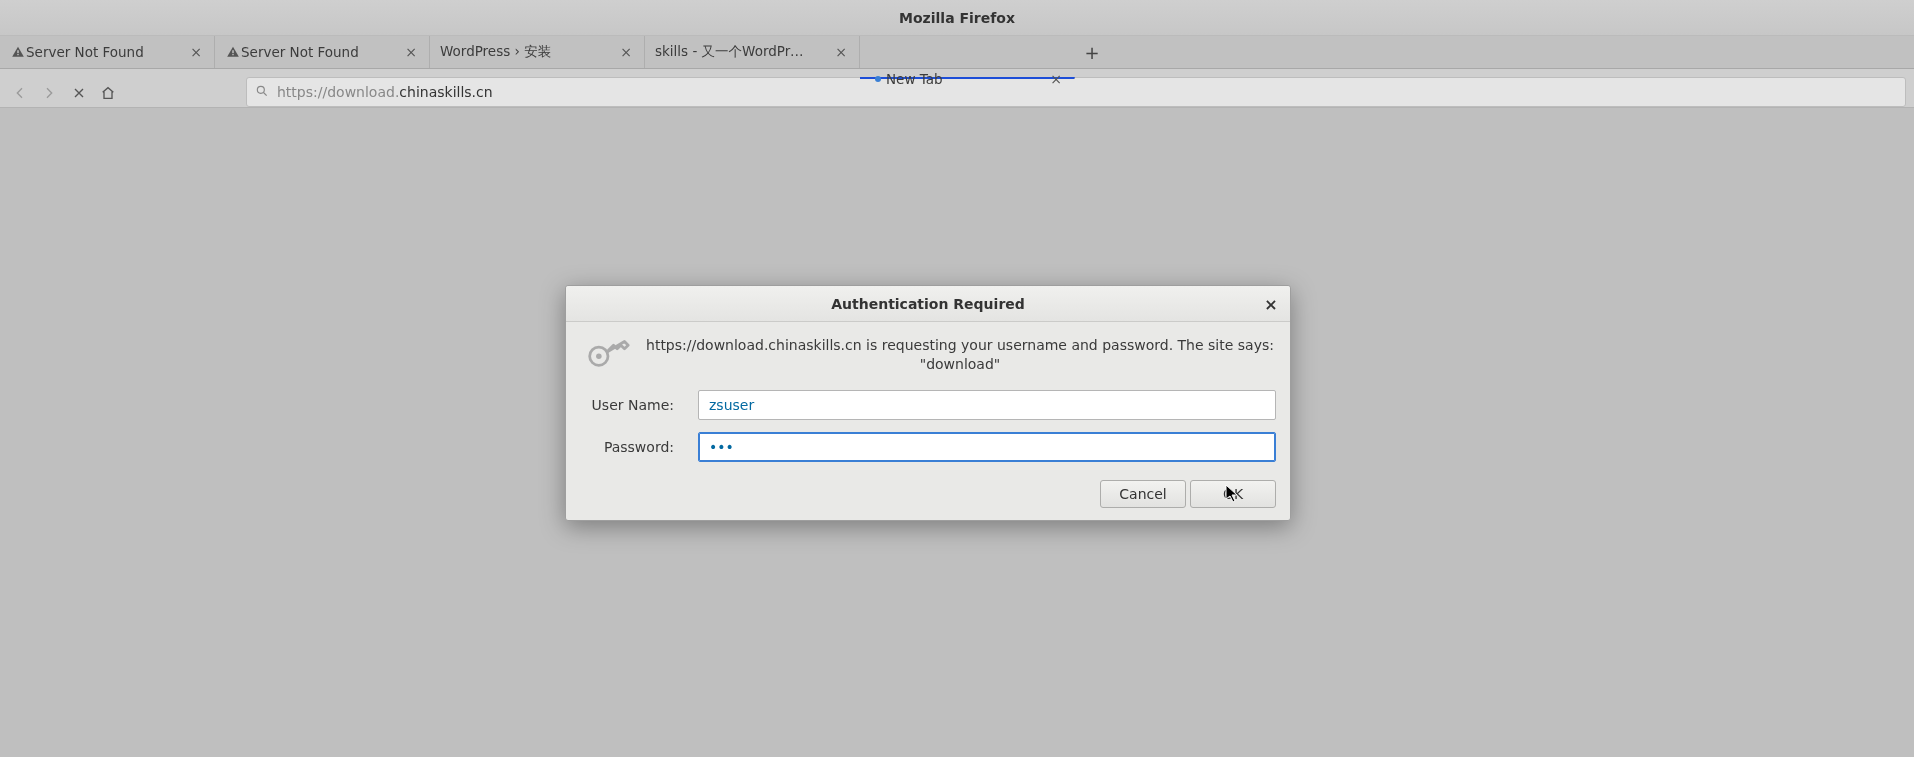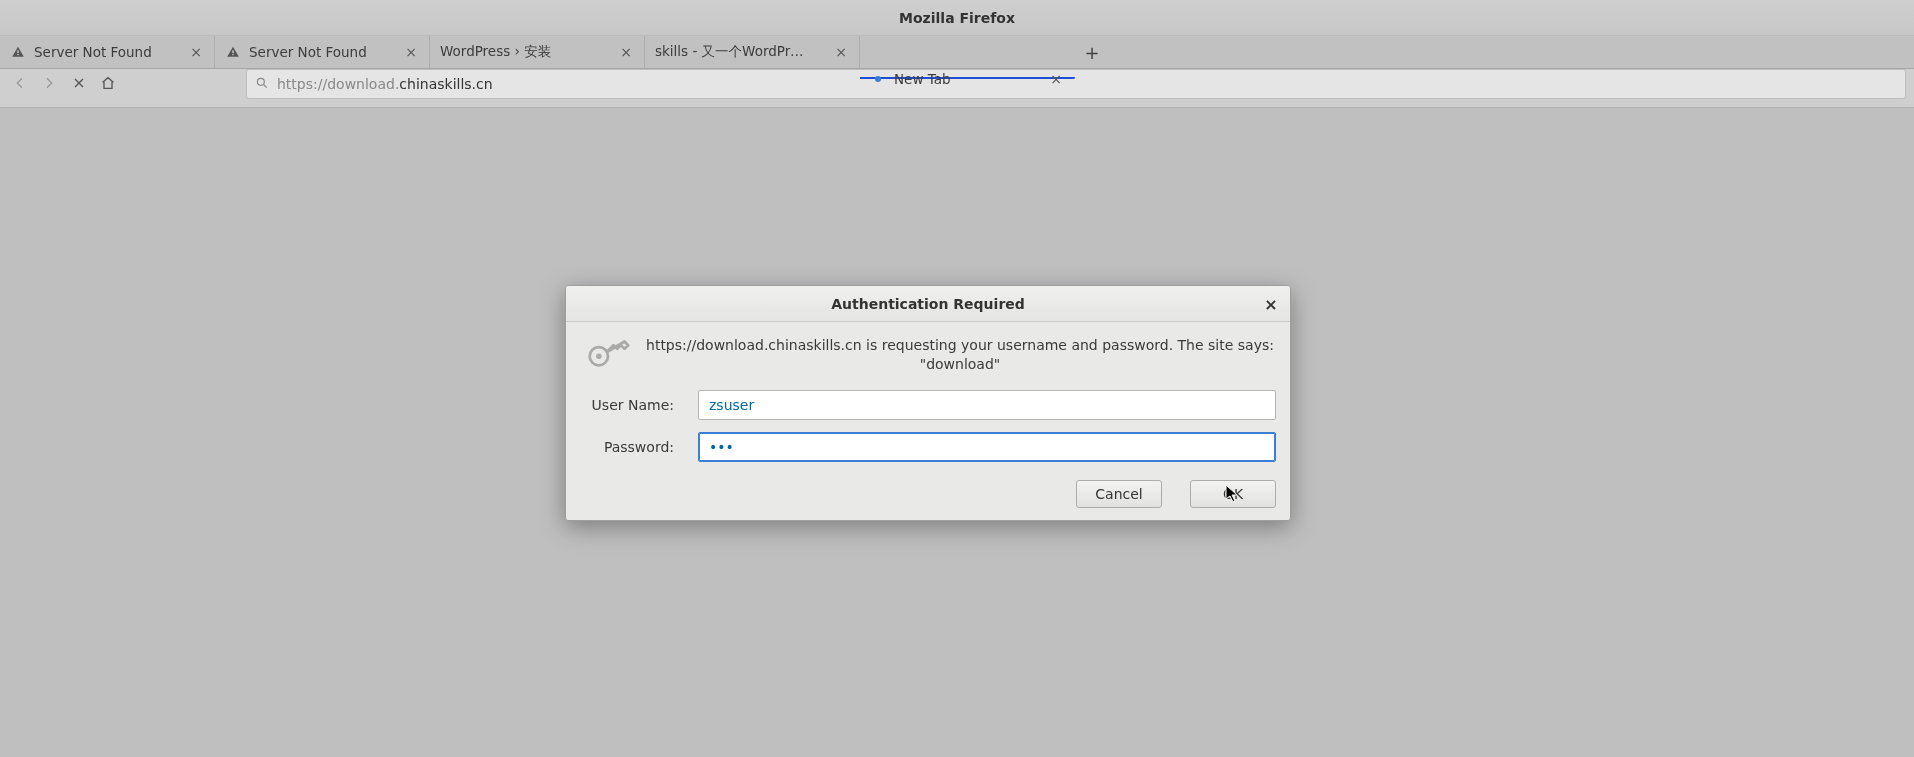--- a/index.html
+++ b/index.html
@@ -2,29 +2,29 @@
 <html><head>
 <meta charset="utf-8">
 <style>
   * { box-sizing: border-box; margin: 0; padding: 0; font-family: "DejaVu Sans", "Liberation Sans", Arial, sans-serif; }
   body { width: 1914px; height: 757px; background: #bfbfbf; overflow: hidden; position: relative; }
 
   .title-bar { height: 36px; background: linear-gradient(#cfcfcf,#c7c7c7); display:flex; align-items:center; justify-content:center; font-size:14px; color:#333; border-bottom:1px solid #bbb; }
   .title-bar span { font-weight:600; }
 
   .tab-strip { height: 33px; background:#c1c1c1; display:flex; align-items:stretch; border-bottom:1px solid #a8a8a8; }
-  .tab { display:flex; align-items:center; gap:8px; padding:0 10px; width:215px; border-right:1px solid #aeaeae; color:#3c3c3c; font-size:13.5px; position:relative; }
+  .tab { display:flex; align-items:center; padding:0 10px; width:215px; border-right:1px solid #aeaeae; color:#3c3c3c; font-size:13.5px; position:relative; }
   .tab.active { background:#d4d4d4; border-top:2px solid #1d4ed8;margin-top:41px; }
   .tab .tab-close { margin-left:auto; width:16px; height:16px; display:flex; align-items:center; justify-content:center; color:#555; font-size:14px; border-radius:2px; }
   .tab .favicon { width:16px; height:16px; display:flex; align-items:center; justify-content:center; }
   .tab .favicon svg { width:14px; height:14px; }
   .tab .loading-dot { width:6px; height:6px; background:#3a7fd5; border-radius:50%; }
   .new-tab-btn { width:34px; display:flex; align-items:center; justify-content:center; color:#444; font-size:18px; }
 
-  .nav-bar { height:39px; background:#cfcfcf; display:flex; align-items:flex-start; padding:0 8px; gap:6px; border-bottom:1px solid #b3b3b3; }
+  .nav-bar { height:39px; background:#cfcfcf; display:flex; align-items:flex-end; padding:0 8px; gap:6px; border-bottom:1px solid #b3b3b3; }
   .nav-btn { width:28px; height:28px; display:flex; align-items:center; justify-content:center; border-radius:4px; color:#555; }
   .nav-btn.disabled { color:#9a9a9a; }
   .nav-btn svg { width:16px; height:16px; stroke:currentColor; fill:none; stroke-width:2; }
 
   .url-bar { flex:0 0 auto; margin-left:120px; width:1660px; height:30px; background:#e5e5e5; border:1px solid #bdbdbd; border-radius:3px; display:flex; align-items:center; padding:0 8px; gap:8px; }
   .url-bar .search-ico { color:#777; }
   .url-bar .url-text { font-size:14px; color:#555; white-space:nowrap; }
   .url-bar .url-text .domain-seg1 { color:#888; }
   .url-bar .url-text .domain-seg2 { color:#333; }
 
@@ -35,21 +35,21 @@
   .dialog-title { height:36px; display:flex; align-items:center; justify-content:center; font-size:14px; font-weight:600; color:#333; position:relative; background:linear-gradient(#f0f0ee,#e4e4e2); border-bottom:1px solid #cbcbc9; border-radius:3px 3px 0 0;}
   .dialog-close { position:absolute; right:10px; top:9px; width:18px; height:18px; display:flex; align-items:center; justify-content:center; color:#333; font-size:16px; }
   .dialog-body { padding:14px 14px 12px 14px; }
   .dialog-msg-row { display:flex; gap:14px; align-items:flex-start; margin-bottom:16px;text-align:center; }
   .key-icon { width:44px; height:36px; flex:0 0 auto; margin-left:6px; }
   .dialog-msg { font-size:14px; color:#3a3a3a; line-height:1.35; }
   .field-row { display:flex; align-items:center; margin-bottom:12px; }
   .field-label { width:94px; text-align:right; font-size:14px; color:#3a3a3a; margin-right:24px; }
   .field-input { flex:1; height:30px; border:1px solid #b5b5b5; background:#fff; border-radius:2px; padding:0 10px; font-size:14px; color:#0369a1; }
   .field-input.focused { border:1px solid #3a7fd5; box-shadow:0 0 0 1px #3a7fd5 inset; }
-  .btn-row { display:flex; justify-content:flex-end; gap:28px; margin-top:18px;align-items:center; }
+  .btn-row { display:flex; justify-content:flex-end; gap:4px; margin-top:18px;align-items:center; }
   .dlg-btn { min-width:86px; height:28px; border:1px solid #adadab; background:linear-gradient(#f2f2f0,#e2e2e0); border-radius:3px; font-size:14px; color:#333; display:flex; align-items:center; justify-content:center; }
 
   .cursor { position:absolute; left:1225px; top:484px; width:14px; height:20px; pointer-events:none; }
   .cursor svg { width:14px; height:20px; }
 </style>
 </head>
 <body>
 
 <div class="title-bar">
   <span>Mozilla Firefox</span>

